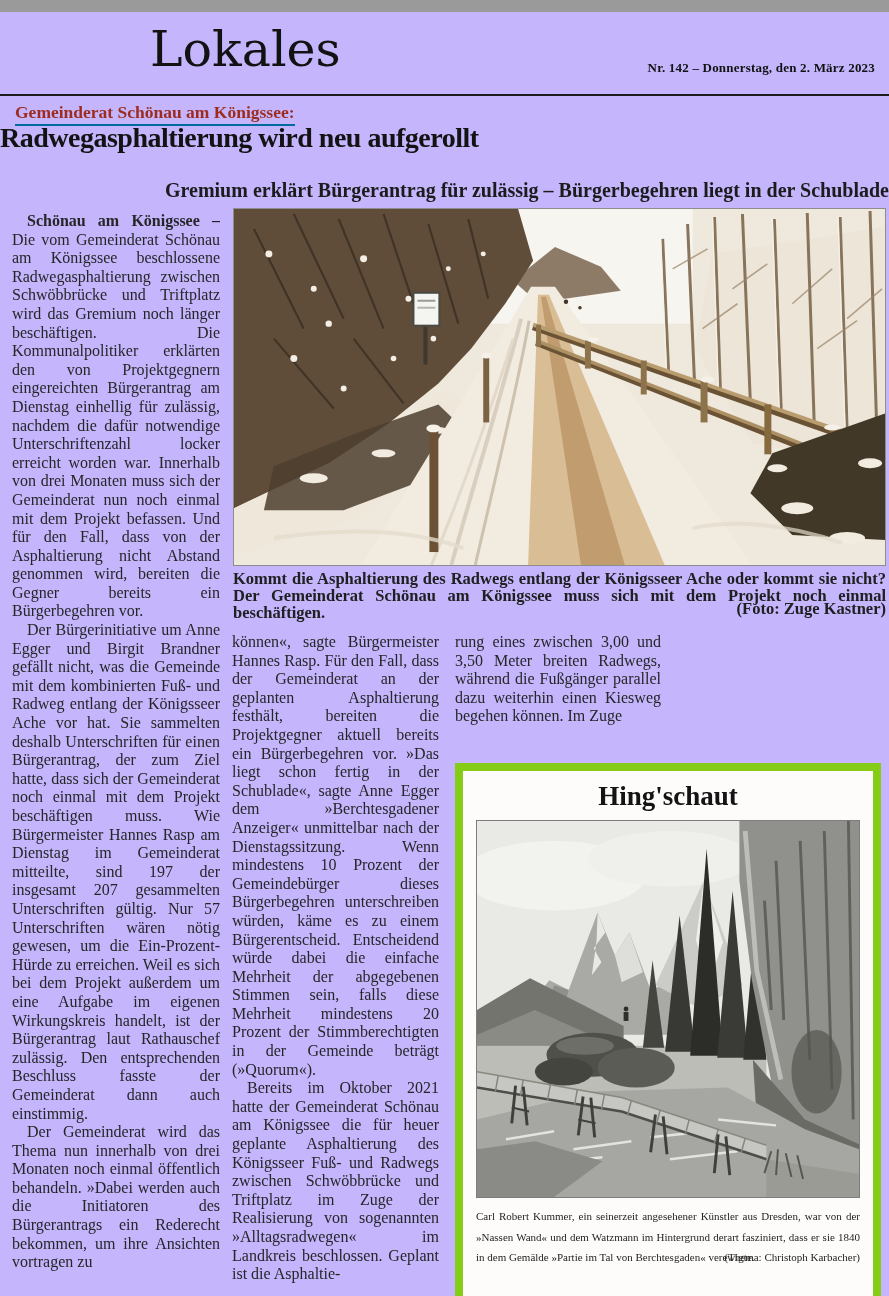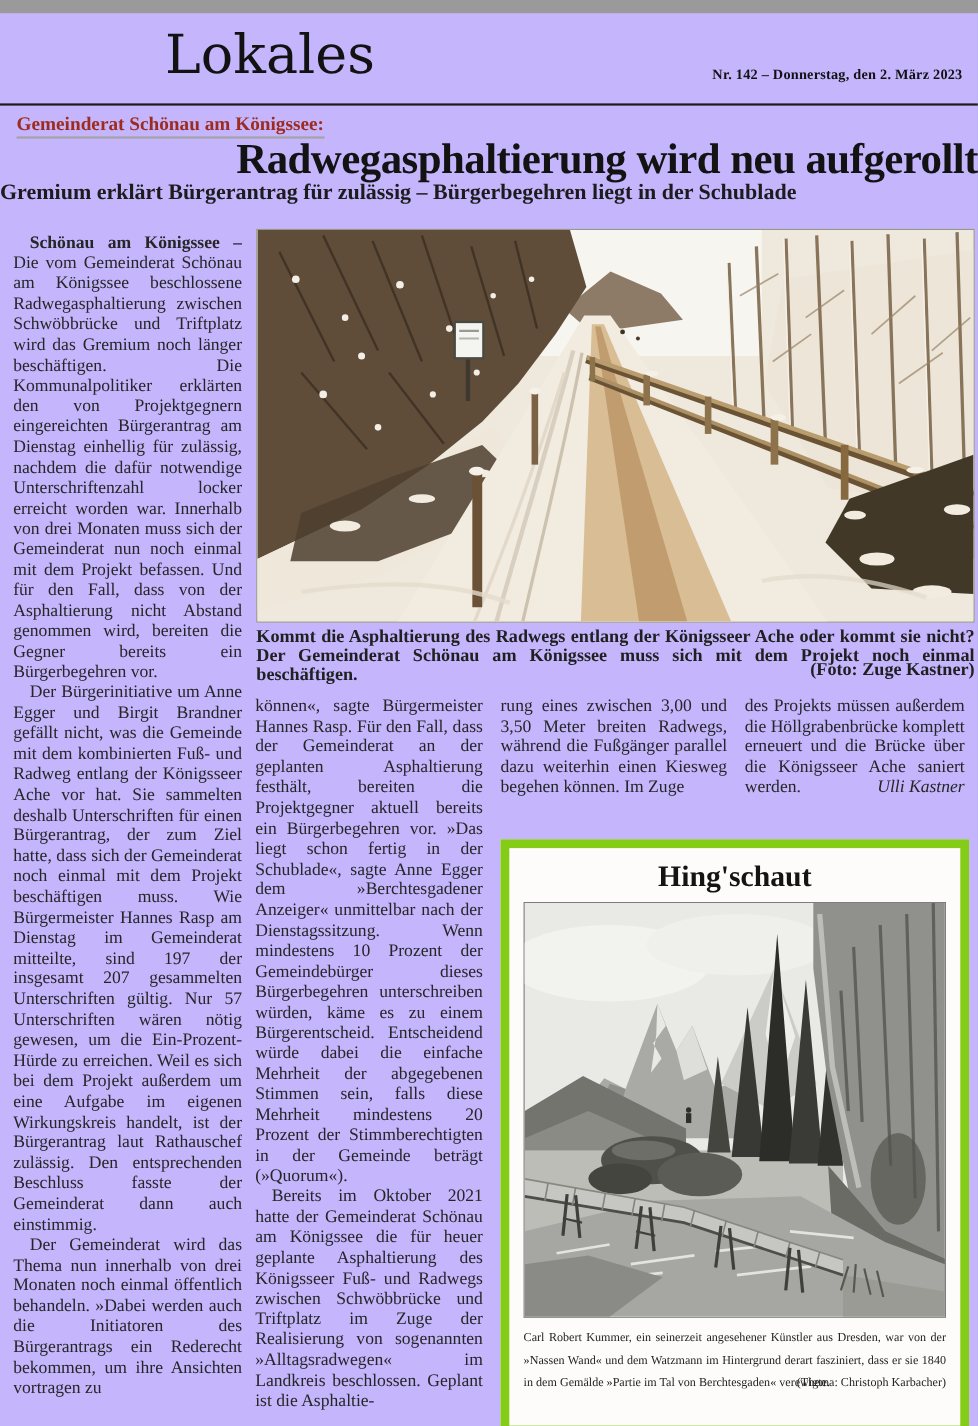--- a/index.html
+++ b/index.html
@@ -14,28 +14,28 @@
     font-family:"DejaVu Serif", serif; font-size:49px; line-height:1.15; color:#121212;
   }
   .issue {
     position:absolute; right:14px; top:48px;
     font-size:13px; font-weight:700; color:#121212; letter-spacing:0.2px;
   }
   .rule { position:absolute; left:0; top:82px; width:889px; height:2px; background:#1c1c1c; }
   .kicker {
     position:absolute; left:15px; top:90px;
     font-size:17.5px; font-weight:700; color:#9d2c1f;
-    border-bottom:2px solid #a3a3a3; padding-bottom:1px;
+    border-bottom:2px solid #0369a1; padding-bottom:1px;
   }
   .headline {
-    position:absolute; left:0; top:110px; width:889px; text-align:right;
-    font-size:39px; font-weight:700; color:#131313; letter-spacing:-0.5px;
+    position:absolute; left:0; top:110px; width:889px; text-align:left;
+    font-size:28px; font-weight:700; color:#131313; letter-spacing:-0.5px;
   }
   .subheadline {
-    position:absolute; left:0; top:152px; width:889px; text-align:left;
+    position:absolute; left:0; top:167px; width:889px; text-align:right;
     font-size:20px; font-weight:700; color:#1c1c1c;
   }
   .col { position:absolute; font-size:16px; line-height:18.6px; text-align:justify; }
   .col p { text-indent:15px; }
   .col p.frag { text-indent:0; }
   .lead { font-weight:700; }
   #col1 { left:12px;  top:200px; width:208px; height:1092px; overflow:hidden; }
   #col2 { left:232px; top:621px; width:207px; height:675px; overflow:hidden; }
   #col3 { left:455px; top:621px; width:206px; }
   #col4 { left:677px; top:621px; width:200px; }
@@ -205,24 +205,20 @@
 
   <div class="col" id="col2">
     <p class="frag">können«, sagte Bürgermeister Hannes Rasp. Für den Fall, dass der Gemeinderat an der geplanten Asphaltierung festhält, bereiten die Projektgegner aktuell bereits ein Bürgerbegehren vor. »Das liegt schon fertig in der Schublade«, sagte Anne Egger dem »Berchtesgadener Anzeiger« unmittelbar nach der Dienstagssitzung. Wenn mindestens 10 Prozent der Gemeindebürger dieses Bürgerbegehren unterschreiben würden, käme es zu einem Bürgerentscheid. Entscheidend würde dabei die einfache Mehrheit der abgegebenen Stimmen sein, falls diese Mehrheit mindestens 20 Prozent der Stimmberechtigten in der Gemeinde beträgt (»Quorum«).</p>
     <p>Bereits im Oktober 2021 hatte der Gemeinderat Schönau am Königssee die für heuer geplante Asphaltierung des Königsseer Fuß- und Radwegs zwischen Schwöbbrücke und Triftplatz im Zuge der Realisierung von sogenannten »Alltagsradwegen« im Landkreis beschlossen. Geplant ist die Asphaltie-</p>
   </div>
 
   <div class="col" id="col3">
     <p class="frag">rung eines zwischen 3,00 und 3,50 Meter breiten Radwegs, während die Fußgänger parallel dazu weiterhin einen Kiesweg begehen können. Im Zuge</p>
   </div>
 
-  <div class="col" id="col4">
-    <p class="frag">des Projekts müssen außerdem die Höllgrabenbrücke komplett erneuert und die Brücke über die Königsseer Ache saniert werden.</p>
-    <div class="author-line">Ulli Kastner</div>
-  </div>
 
   <aside class="box">
     <div class="box-title">Hing'schaut</div>
     <figure class="box-figure">
 
       <svg viewBox="0 0 396 378" preserveAspectRatio="none">
         <rect width="396" height="378" fill="#e9e9e6"></rect>
         <ellipse cx="80" cy="55" rx="95" ry="35" fill="#f2f2ef"></ellipse>
         <ellipse cx="200" cy="38" rx="85" ry="28" fill="#efefec"></ellipse>
 

